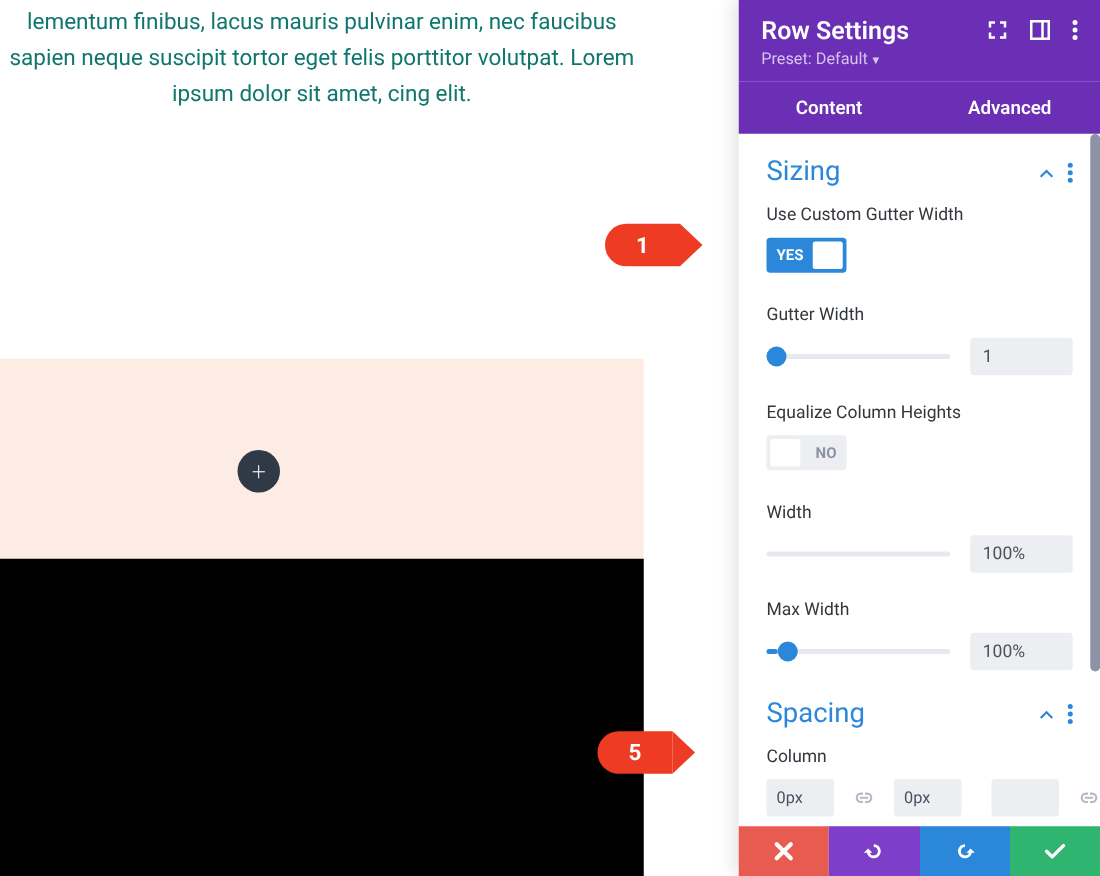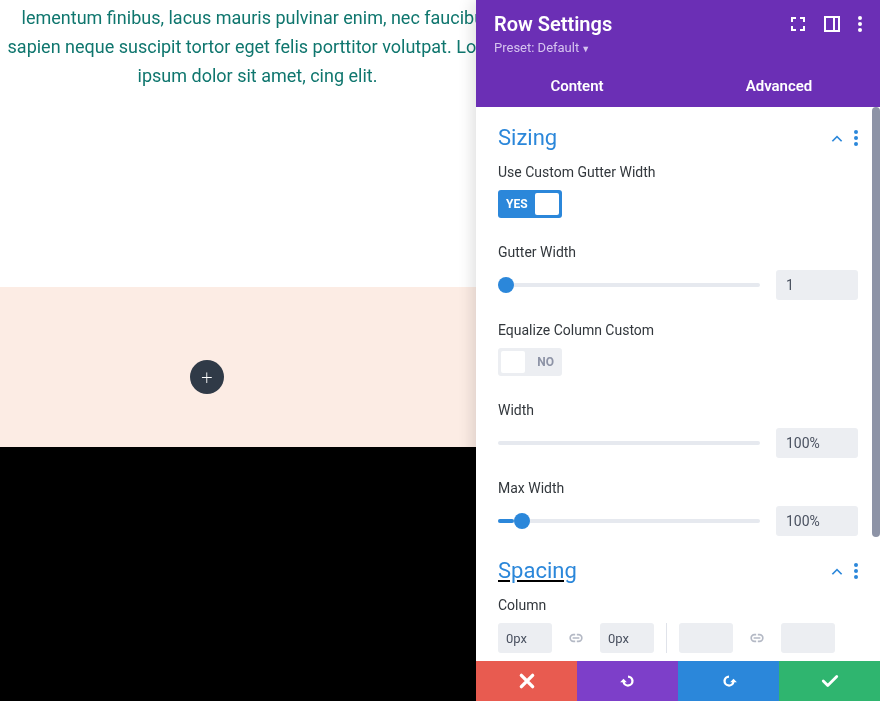--- a/index.html
+++ b/index.html
@@ -16,21 +16,21 @@
   
   .callout { position: absolute; width: 60px; height: 34px; background: #ed3b24; color: #fff; font-weight: 700; font-size: 18px; display: flex; align-items: center; justify-content: center; border-radius: 17px 0 0 17px; }
   .callout::after { content: ""; position: absolute; right: -18px; top: 0; border-left: 18px solid #ed3b24; border-top: 17px solid transparent; border-bottom: 17px solid transparent; }
   .c1 { left: 484px; top: 179px; }
   .c2 { left: 698px; top: 246px; }
   .c3 { left: 698px; top: 362px; }
   .c4 { left: 698px; top: 461px; }
   .c5 { left: 478px; top: 585px; }
 
   
-  .panel { position: absolute; right: 0; top: 0; width: 404px; height: 701px; background: #fff; box-shadow: -4px 0 14px rgba(0,0,0,.12); display: flex; flex-direction: column; }
+  .panel { position: absolute; right: 0; top: 0; width: 289px; height: 701px; background: #fff; box-shadow: -4px 0 14px rgba(0,0,0,.12); display: flex; flex-direction: column; }
   .phead { background: #6b2fb5; color: #fff; padding: 12px 18px 10px; }
   .ptitle-row { display: flex; align-items: center; justify-content: space-between; }
   .ptitle { font-size: 20px; font-weight: 600; }
   .picons { display: flex; gap: 18px; align-items: center; }
   .picon { width: 16px; height: 16px; cursor: pointer; fill: #fff; }
   .preset { font-size: 13px; color: #d6c4ef; margin-top: 4px; cursor: pointer; }
   .preset-caret { font-size: 9px; margin-left: 2px; }
 
   .tabs { display: flex; background: #6b2fb5; }
   .tab { flex: 1; text-align: center; padding: 12px 0; font-size: 15px; font-weight: 600; color: #fff; cursor: pointer; }
@@ -147,21 +147,21 @@
 
     <div class="field-label">Gutter Width</div>
     <div class="slider-row">
       <div class="slider">
         <div class="fill" style="width:0%"></div>
         <div class="thumb" style="left:0%"></div>
       </div>
       <input class="val-input" value="1" style="">
     </div>
 
-    <div class="field-label">Equalize Column Custom</div>
+    <div class="field-label">Equalize Column Heights</div>
     <div class="toggle off mb22">
       <span class="knob"></span>
       <span class="tlabel">NO</span>
     </div>
 
     <div class="field-label">Width</div>
     <div class="slider-row">
       <div class="slider">
         <div class="fill" style="width:0%"></div>
       </div>
@@ -171,21 +171,21 @@
     <div class="field-label">Max Width</div>
     <div class="slider-row">
       <div class="slider">
         <div class="fill" style="width:6%"></div>
         <div class="thumb" style="left:6%"></div>
       </div>
       <input class="val-input" value="100%" style="">
     </div>
 
     
-    <div class="section-head" style="margin-top:4px;text-decoration:underline;">
+    <div class="section-head" style="margin-top:4px;">
       <div class="section-title">Spacing</div>
       <div class="section-ctrl">
         <svg class="chev" viewBox="0 0 16 16">
             <path d="M2 11l6-6 6 6-1.4 1.4L8 7.8l-4.6 4.6z"></path>
           </svg>
         <div class="dots">
             <span></span>
           </div>
       </div>
     </div>

